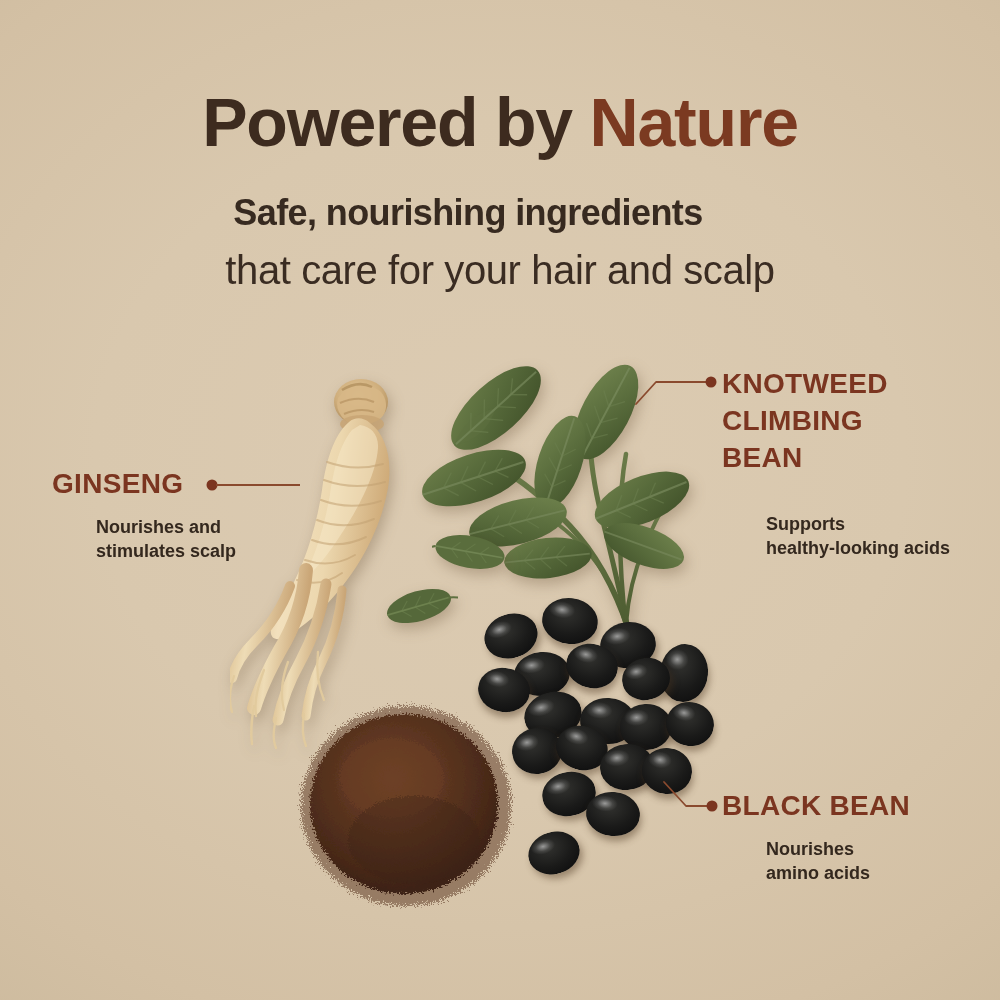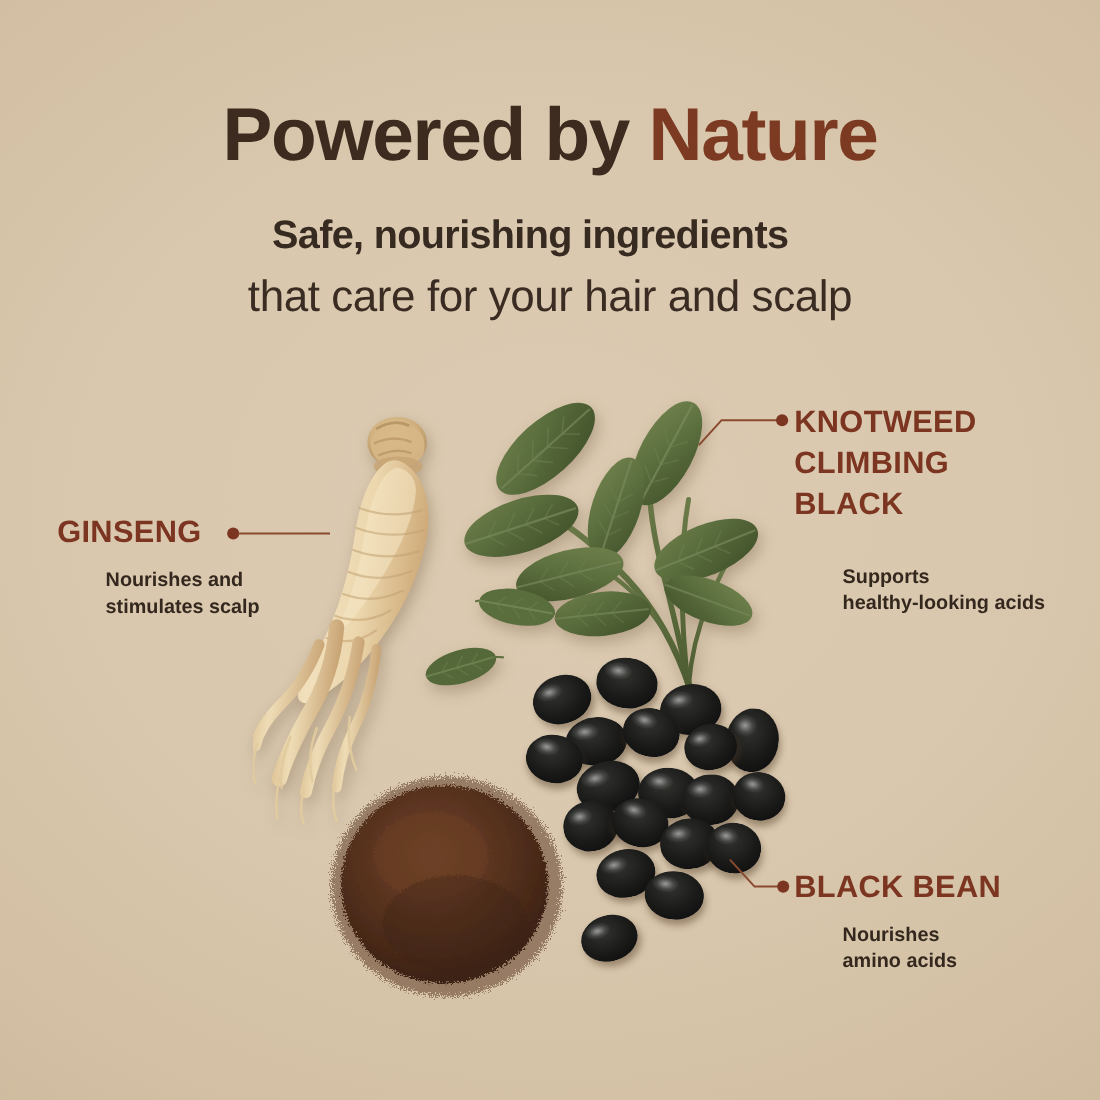--- a/index.html
+++ b/index.html
@@ -33,21 +33,21 @@
     letter-spacing: -1.2px;
     line-height: 1;
     color: #3d2b1f;
     white-space: nowrap;
   }
   .title .accent { color: #7b3a21; }
 
   .sub1 {
     position: absolute;
     top: 192px;
-    left: 14px;
+    left: 0;
     width: 936px;
     text-align: center;
     font-size: 36px;
     font-weight: bold;
     letter-spacing: -0.6px;
     color: #372a20;
   }
   .sub2 {
     position: absolute;
     top: 248px;
@@ -456,21 +456,21 @@
 
   <div class="callout-title" id="ginseng-title">GINSENG</div>
   <div class="callout-body" id="ginseng-body">
     <div>Nourishes and</div>
     <div>stimulates scalp</div>
   </div>
 
   <div class="callout-title" id="knotweed-title">
     <div>KNOTWEED</div>
     <div>CLIMBING</div>
-    <div>BLACK</div>
+    <div>BEAN</div>
   </div>
   <div class="callout-body" id="knotweed-body">
     <div>Supports</div>
     <div>healthy-looking acids</div>
   </div>
 
   <div class="callout-title" id="blackbean-title">BLACK BEAN</div>
   <div class="callout-body" id="blackbean-body">
     <div>Nourishes</div>
     <div>amino acids</div>

